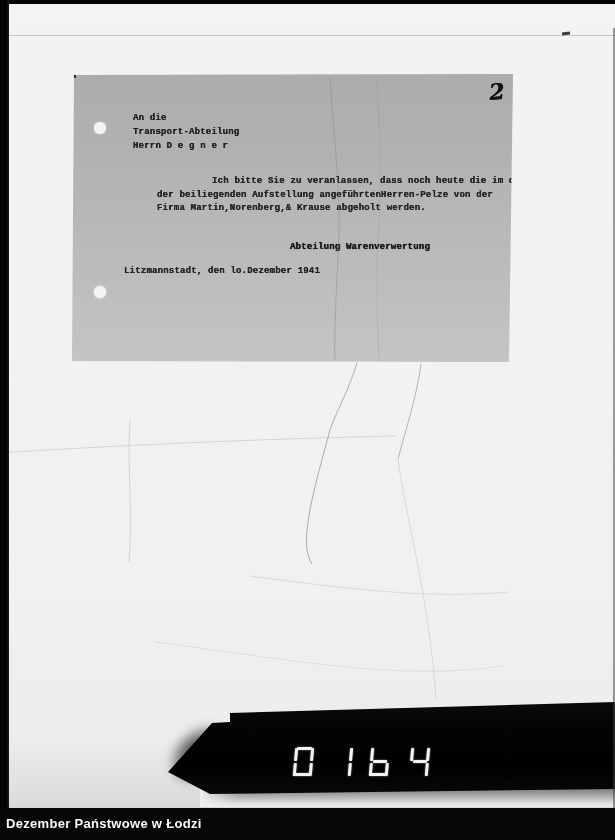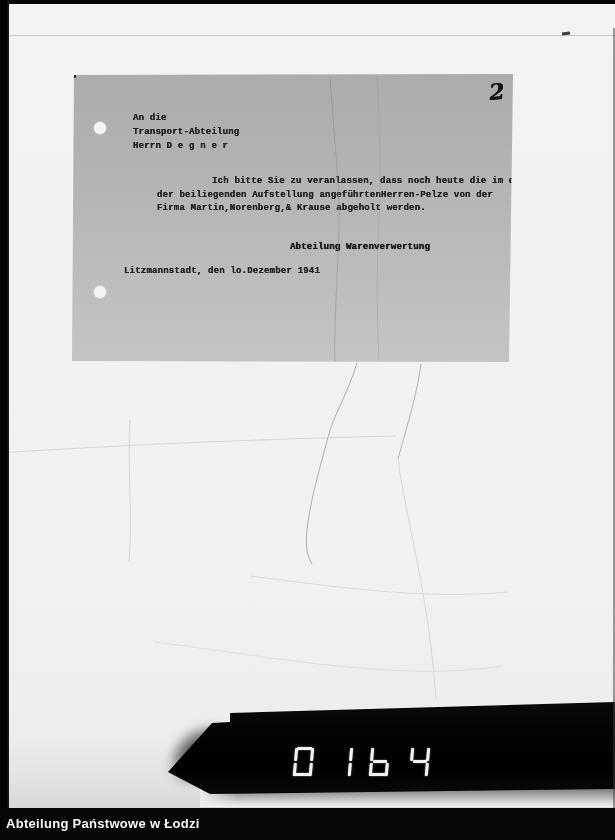--- a/index.html
+++ b/index.html
@@ -232,21 +232,21 @@
           <div class="seg" style="left: 16px; top: 15.5px; width: 3px; height: 13px;"></div>
         </div>
       </div>
   </div>
 
   <div class="frame-top"></div>
   <div class="frame-left"></div>
   <div class="frame-right"></div>
 
   <div class="footer">
-    <div class="footer-label">Abteilung Państwowe w Łodzi</div>
+    <div class="footer-label">Dezember Państwowe w Łodzi</div>
   </div>
 
 <i class="speck" style="width: 1px; height: 1px; background: rgba(25, 25, 23, 0.18);"></i>
     <i class="speck" style="width: 1px; height: 1px; background: rgba(25, 25, 23, 0.13);"></i>
     <i class="speck" style="width: 2px; height: 2px; background: rgba(25, 25, 23, 0.1);"></i>
     <i class="speck" style="width: 1px; height: 1px; background: rgba(25, 25, 23, 0.17);"></i>
     <i class="speck" style="width: 1px; height: 1px; background: rgba(25, 25, 23, 0.17);"></i>
     <i class="speck" style="width: 2px; height: 2px; background: rgba(25, 25, 23, 0.19);"></i>
     <i class="speck" style="width: 1px; height: 1px; background: rgba(25, 25, 23, 0.13);"></i>
     <i class="speck" style="width: 1px; height: 1px; background: rgba(25, 25, 23, 0.15);"></i>

